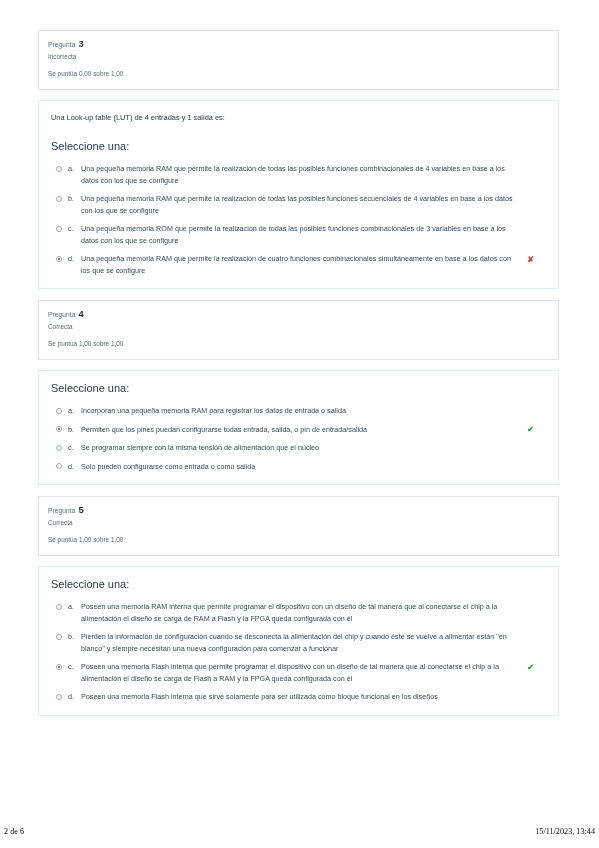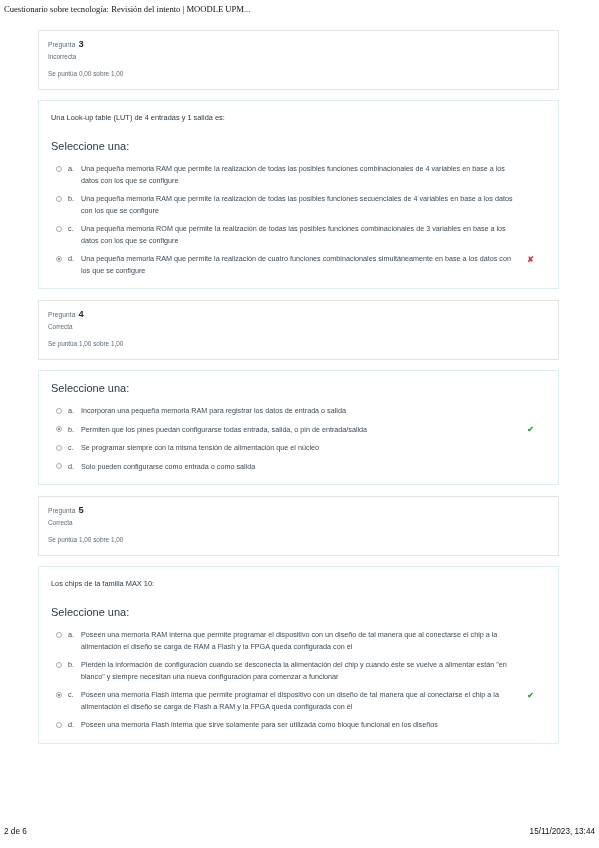--- a/index.html
+++ b/index.html
@@ -164,35 +164,34 @@
   .mark.correct { color: #2a9d3f; }
   .mark.incorrect { color: #d33b3b; }
 
   
   .print-footer {
     position: absolute;
     left: 0;
     right: 0;
     bottom: 10px;
     height: 14px;
-    font-family: Liberation Sans, sans-serif;
+    font-family: Liberation Serif, serif;
     font-size: 8.2px;
     color: #111111;
     display: flex;
     justify-content: space-between;
     align-items: center;
     padding: 0 4px;
     box-sizing: border-box;
   }
 </style>
 </head>
 <body>
 
 <div class="print-header">
-  <span class="ph-title">Cuestionario sobre tecnología: Revisión del intento | MOODLE UPM...</span>
 </div>
 
 <div class="page" id="page-root">
     <div class="qinfo">
       <div class="qinfo-no">
         <span>Pregunta</span>
         <span class="num">3</span>
       </div>
       <div class="qinfo-state">Incorrecta</div>
       <div class="qinfo-mark">Se puntúa 0,00 sobre 1,00</div>
@@ -260,21 +259,20 @@
     </div>
     <div class="qinfo">
       <div class="qinfo-no">
         <span>Pregunta</span>
         <span class="num">5</span>
       </div>
       <div class="qinfo-state">Correcta</div>
       <div class="qinfo-mark">Se puntúa 1,00 sobre 1,00</div>
     </div>
     <div class="qbox">
-      <div class="qtext">Los chips de la familia MAX 10:</div>
       <div class="qprompt">Seleccione una:</div>
       <div class="answers">
         <div class="answer">
           <span class="radio"></span>
           <span class="alabel">a.</span>
           <span class="atext">Poseen una memoria RAM interna que permite programar el dispositivo con un diseño de tal manera que al conectarse el chip a la alimentación el diseño se carga de RAM a Flash y la FPGA queda configurada con él</span>
         </div>
         <div class="answer">
           <span class="radio"></span>
           <span class="alabel">b.</span>

